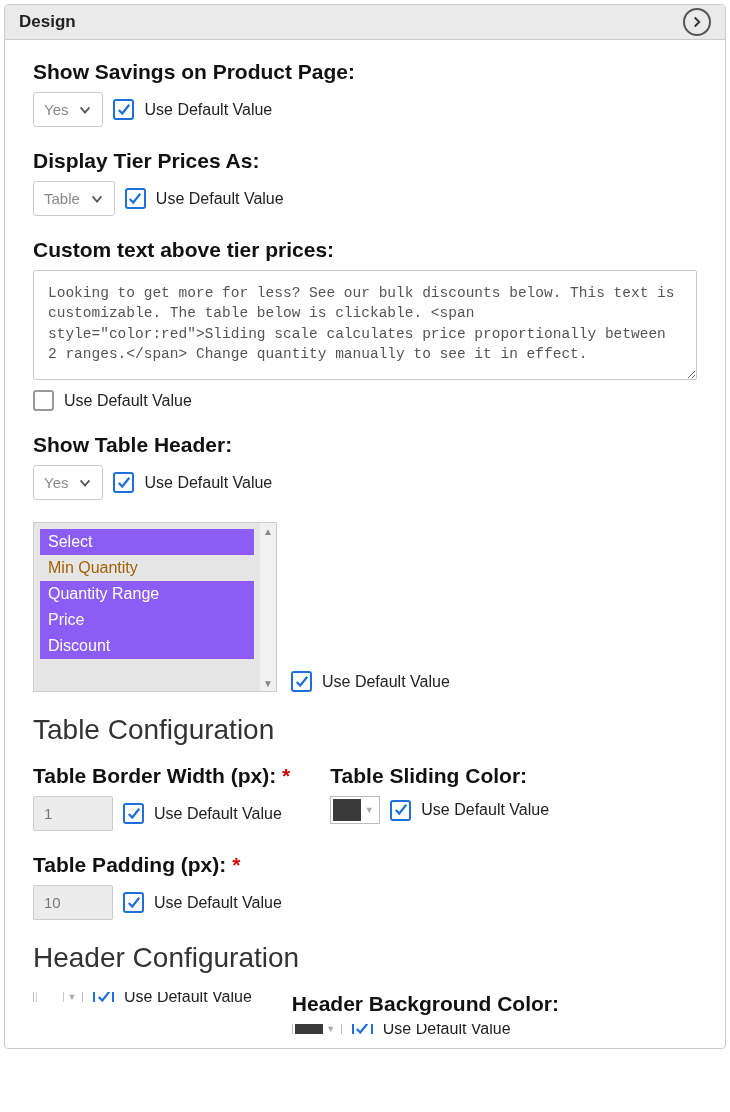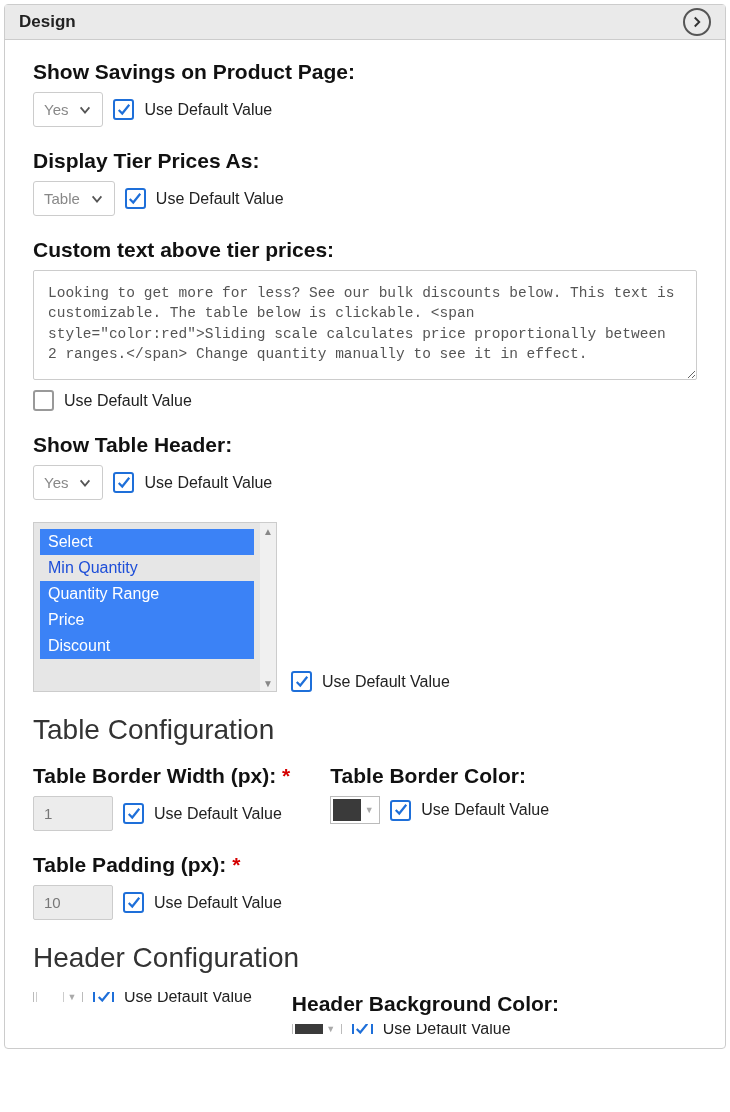--- a/index.html
+++ b/index.html
@@ -128,26 +128,26 @@
   }
   .multiselect .scrollbar .up { top:0; }
   .multiselect .scrollbar .down { bottom:0; }
   .multiselect .inner {
     position: absolute;
     left: 6px; right: 22px; top: 6px;
   }
   .ms-item {
     padding: 4px 8px;
     font-size: 16px;
-    color: #1d4ed8;
+    color: #a16207;
     background: #e6e6e6;
     cursor: pointer;
   }
   .ms-item.selected {
-    background: #3b82f6;
+    background: #8b5cf6;
     color: #fff;
   }
   .section-heading {
     font-size: 28px;
     font-weight: 400;
     color: #333;
     margin: 10px 0 18px 0;
   }
   .two-col {
     display: flex;
@@ -298,21 +298,21 @@
           <span class="checkbox">
             <svg viewBox="0 0 16 16">
                 <path d="M2 8 l4 4 8-10" fill="none" stroke="#1e6fd9" stroke-width="2.5"></path>
               </svg>
           </span>
           <span class="udv-label">Use Default Value</span>
         </div>
       </div>
 
       <div class="field">
-        <div class="field-label">Table Border Color:</div>
+        <div class="field-label">Table Sliding Color:</div>
         <div class="control-row">
           <div class="color-swatch">
             <div class="color-box" style="background:#3a3a3a"></div>
             <div class="arrow">▼</div>
           </div>
           <span class="checkbox">
             <svg viewBox="0 0 16 16">
                 <path d="M2 8 l4 4 8-10" fill="none" stroke="#1e6fd9" stroke-width="2.5"></path>
               </svg>
           </span>

